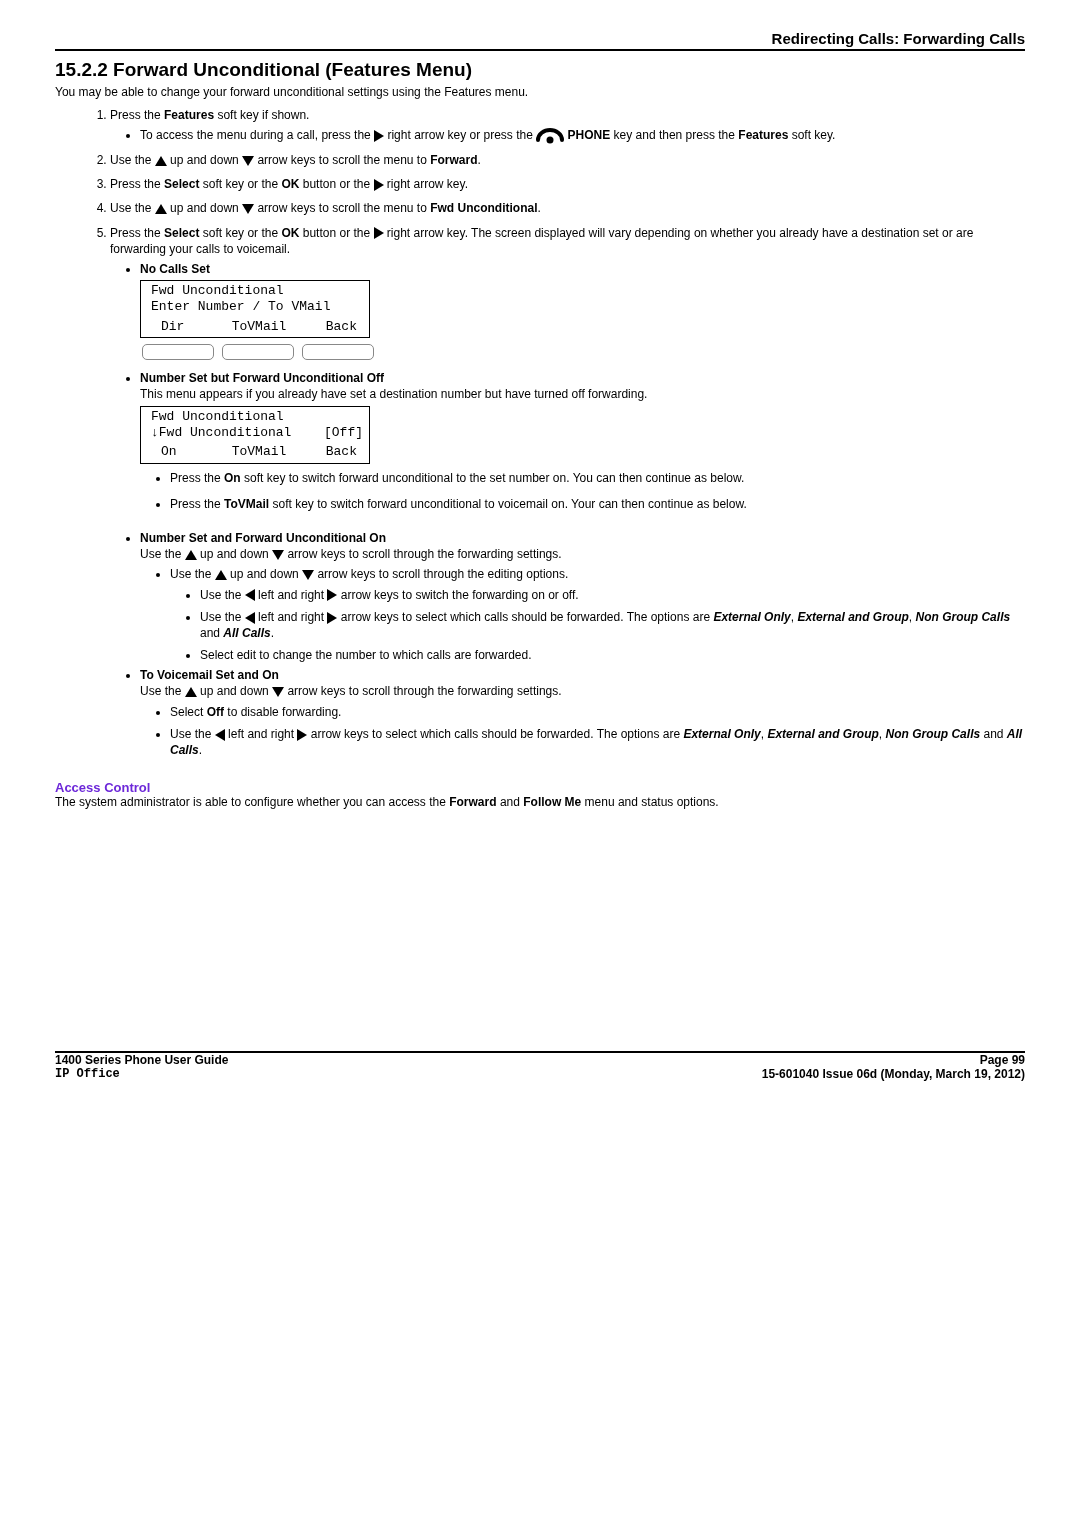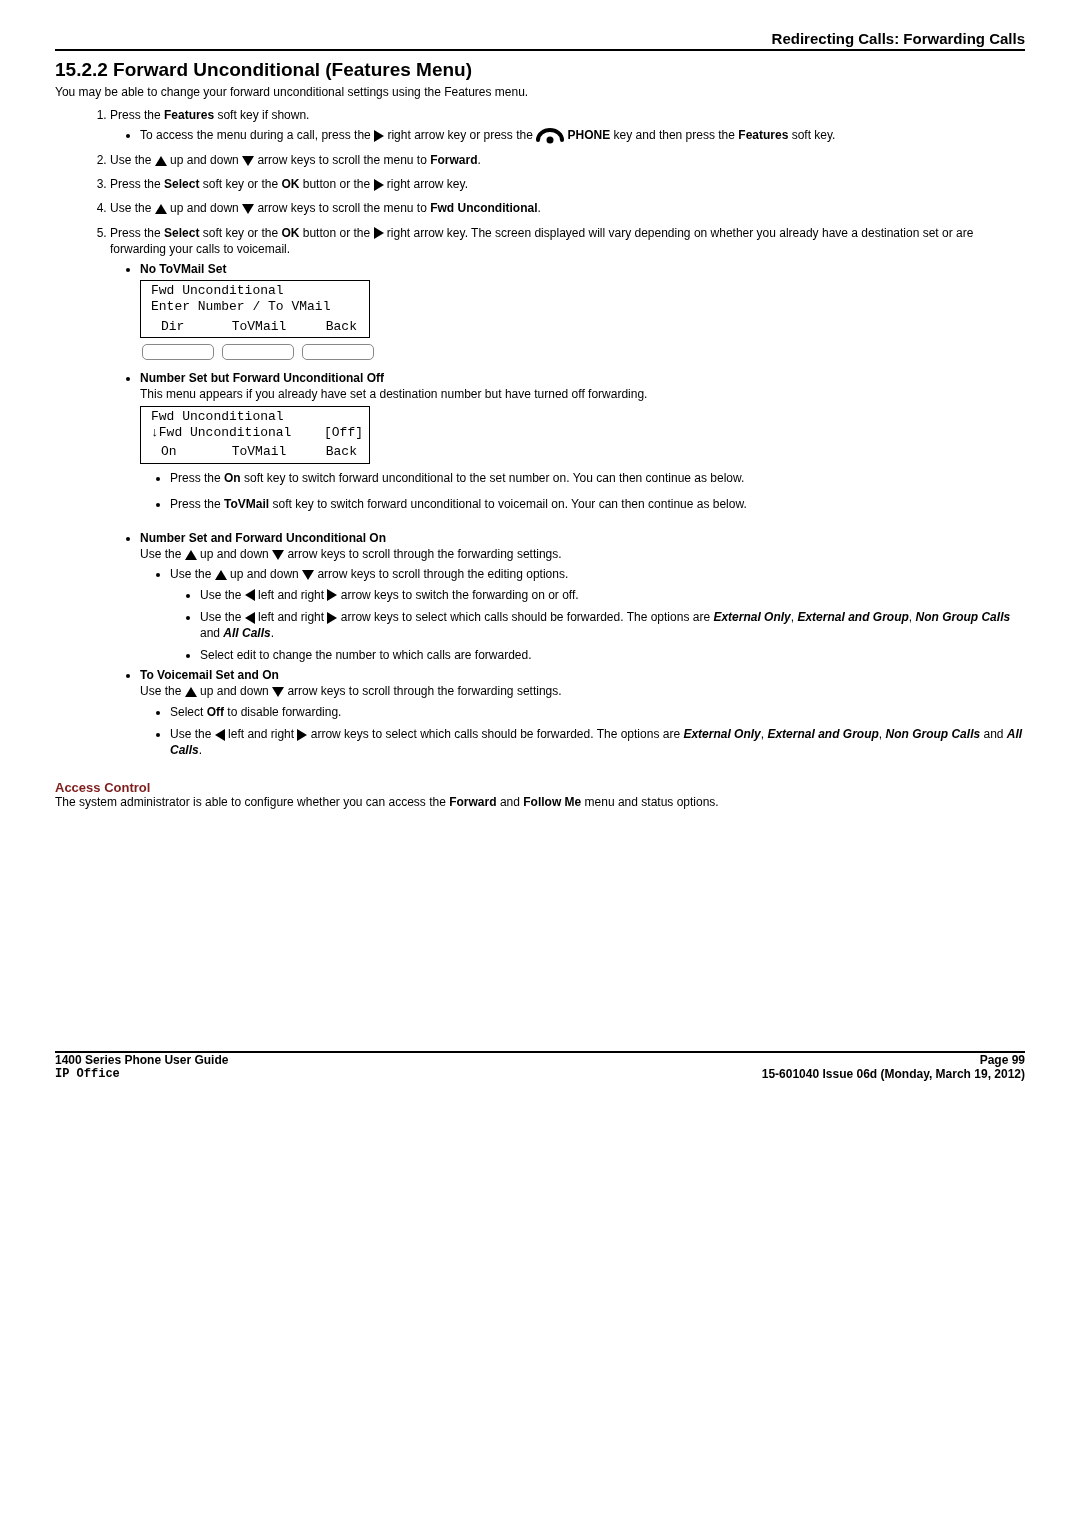--- a/index.html
+++ b/index.html
@@ -75,21 +75,21 @@
   }
   .softkey {
     width: 70px;
     height: 14px;
     border: 1px solid #888;
     border-radius: 5px;
     background: #fff;
   }
   .sub-heading {
     font-weight: bold;
-    color: #7f1d1d;
+    color: #6d28d9;
     font-size: 13px;
     margin-top: 22px;
   }
   .footer-wrap {
     margin-top: 32px;
     padding: 0 55px 20px 55px;
   }
   .footer-line {
     border-top: 2px solid #000;
     display: flex;
@@ -176,21 +176,21 @@
         </svg><span> arrow keys to scroll the menu to </span><span class="bold">Fwd Unconditional</span><span>.</span>
     </li>
 
     <li>
       <span>Press the </span><span class="bold">Select</span><span> soft key or the </span><span class="bold">OK</span><span> button or the </span><svg class="arrow" width="10" height="12">
           <use href="#arrow-right"></use>
         </svg><span> right arrow key. The screen displayed will vary depending on whether you already have a destination set or are forwarding your calls to voicemail.</span>
 
       <ul class="nested">
         <li>
-          <span class="bold">No ToVMail Set</span>
+          <span class="bold">No Calls Set</span>
           <div class="lcd">
             <div class="lcd-body">
               <div>Fwd Unconditional</div>
               <div>Enter Number / To VMail</div>
             </div>
             <div class="lcd-cols">
               <span>Dir</span>
               <span>ToVMail</span>
               <span>Back</span>
             </div>

